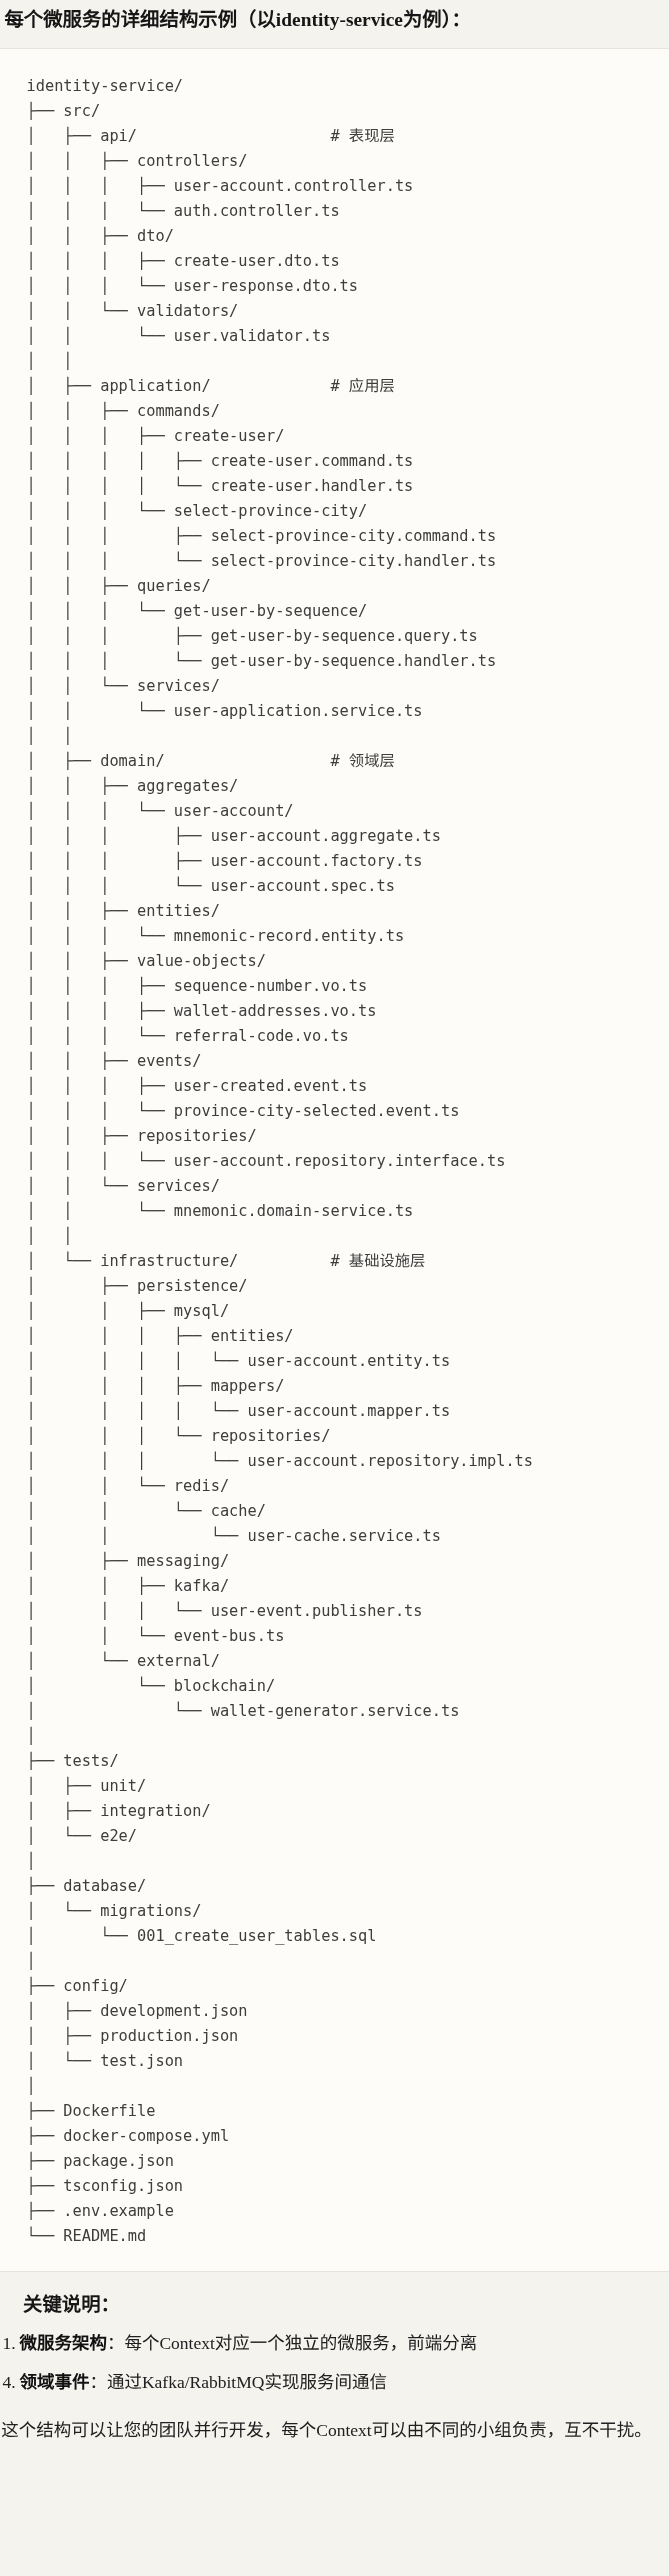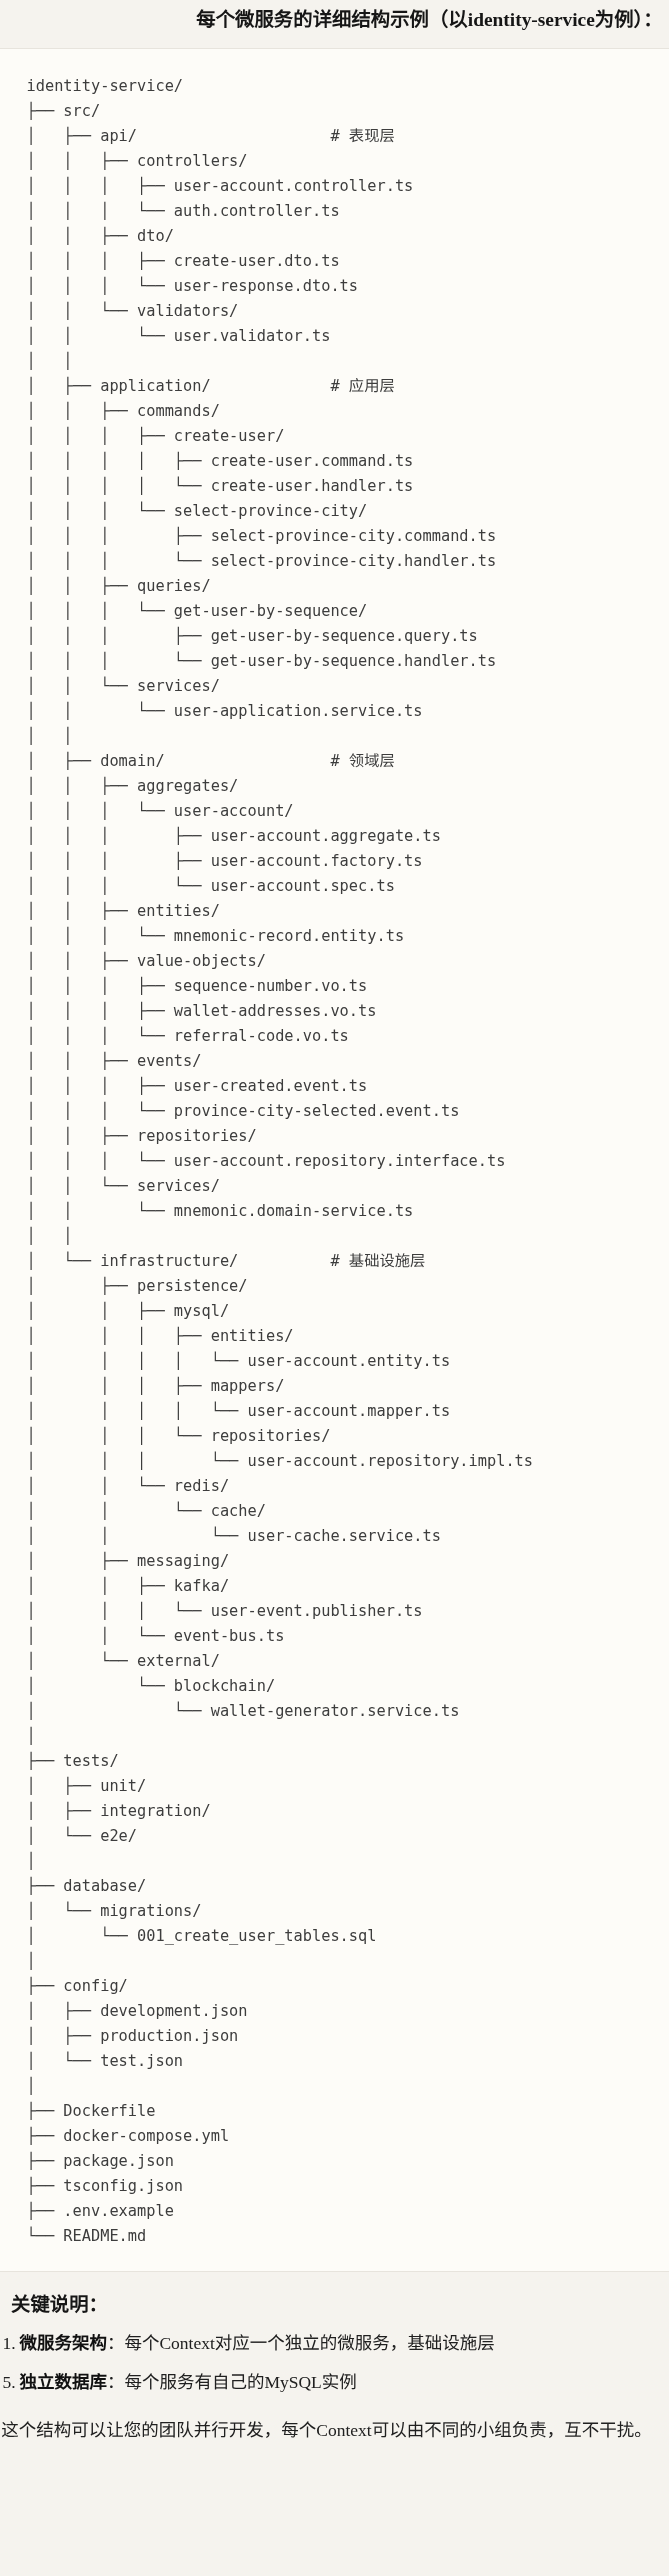--- a/index.html
+++ b/index.html
@@ -19,40 +19,39 @@
     font-family:"Liberation Serif","DejaVu Serif",serif;
   }
   .doc{width:669px;}
   .page-title{
     margin:0;
     padding:5.6px 6.3px 0 4.4px;
     font-size:19.4px;
     line-height:28px;
     font-weight:bold;
     color:#161616;
-    text-align:right;
   }
   .codeblock{
     margin-top:14.4px;
     background:var(--code-bg);
     border-top:0.6px solid var(--border);
     border-bottom:0.6px solid var(--border);
     padding:10.6px 10px 8.8px 12.5px;
     overflow:hidden;
   }
   .codeblock pre{
     margin:14px;
     font-family:"DejaVu Sans Mono","Liberation Mono",monospace;
     font-size:15.3px;
     line-height:25px;
     color:var(--tree-ink);
     white-space:pre;
   }
   .notes-heading{
-    margin:21px 0 0 4px;
+    margin:21px 0 0 16px;
     padding-left:7px;
     font-size:19.4px;
     line-height:23px;
     font-weight:bold;
     color:#161616;
   }
   .notes-list{
     margin:17px 0 0 0;
     padding:0 0 0 2.5px;
     list-style:none;
@@ -173,23 +172,23 @@
 ├── package.json
 ├── tsconfig.json
 ├── .env.example
 └── README.md</pre>
   </div>
 
   <h3 class="notes-heading">关键说明：</h3>
 
   <ol class="notes-list">
     <li class="note-item">
-      <span class="num">1.</span><span class="term">微服务架构</span><span class="desc">：每个Context对应一个独立的微服务，基础设施层</span>
+      <span class="num">1.</span><span class="term">微服务架构</span><span class="desc">：每个Context对应一个独立的微服务，前端分离</span>
     </li>
     <li class="note-item">
-      <span class="num">5.</span><span class="term">独立数据库</span><span class="desc">：每个服务有自己的MySQL实例</span>
+      <span class="num">4.</span><span class="term">领域事件</span><span class="desc">：通过Kafka/RabbitMQ实现服务间通信</span>
     </li>
   </ol>
 
   <p class="closing">这个结构可以让您的团队并行开发，每个Context可以由不同的小组负责，互不干扰。</p>
 
 </div>
 
 
 </body></html>

